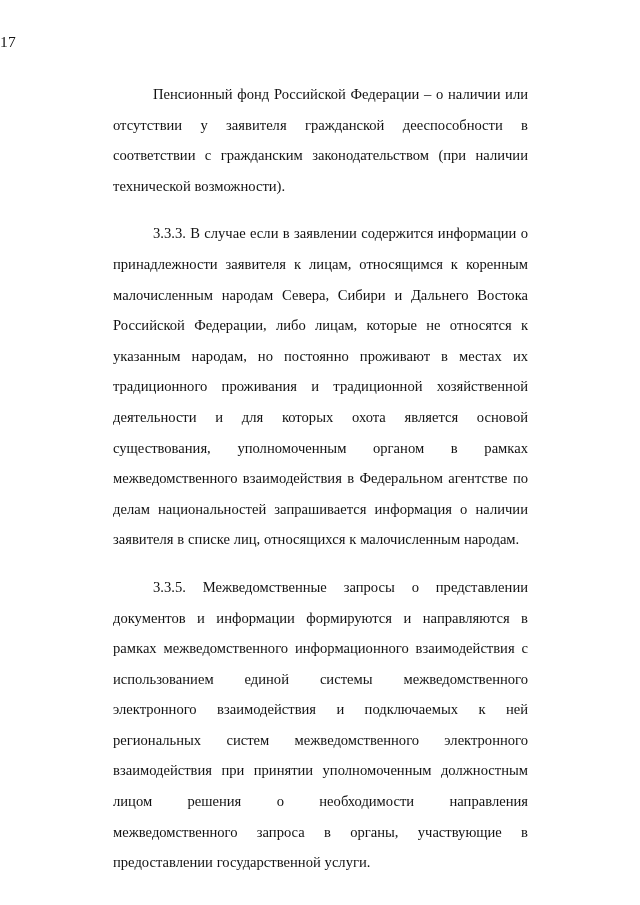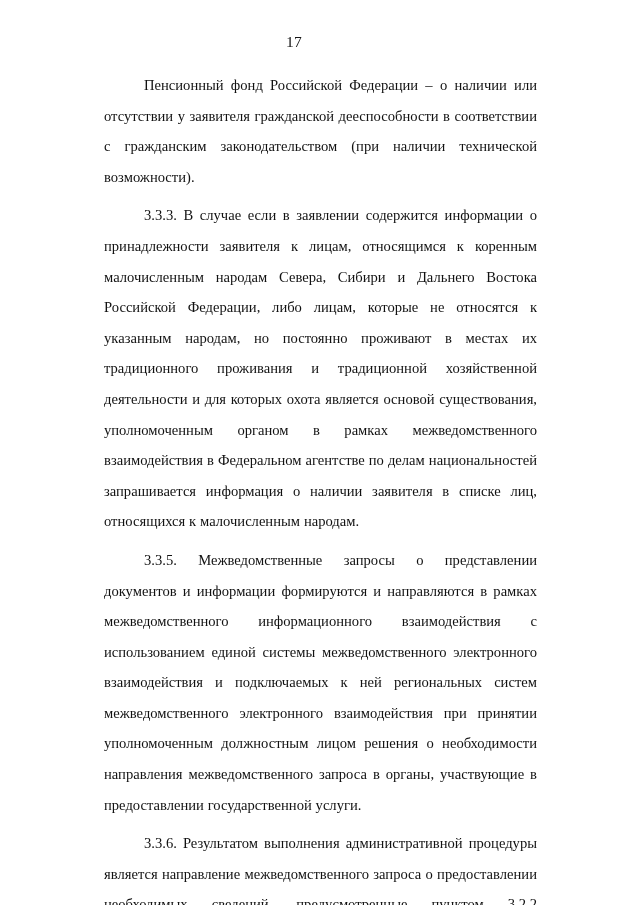--- a/index.html
+++ b/index.html
@@ -21,39 +21,38 @@
     height: 905px;
     background: #ffffff;
     box-sizing: border-box;
     overflow: hidden;
   }
   .page-number {
     position: absolute;
     top: 32px;
     left: 0;
     width: 588px;
-    text-align: center;
     font-size: 15.5px;
     line-height: 20px;
     color: #141414;
     letter-spacing: 0.3px;
   }
   .body-text {
     position: absolute;
     top: 62px;
     left: 96px;
     width: 449px;
     font-size: 14.6px;
     line-height: 30.6px;
     text-align: justify;
     text-justify: inter-word;
     color: #121212;
   }
   .para {
-    margin: 8px;
+    margin: 17px;
     text-indent: 40px;
     text-align: justify;
     text-justify: inter-word;
     word-spacing: 0.2px;
   }
   
   .para:last-child {
     margin-bottom: 0;
   }
 </style>

